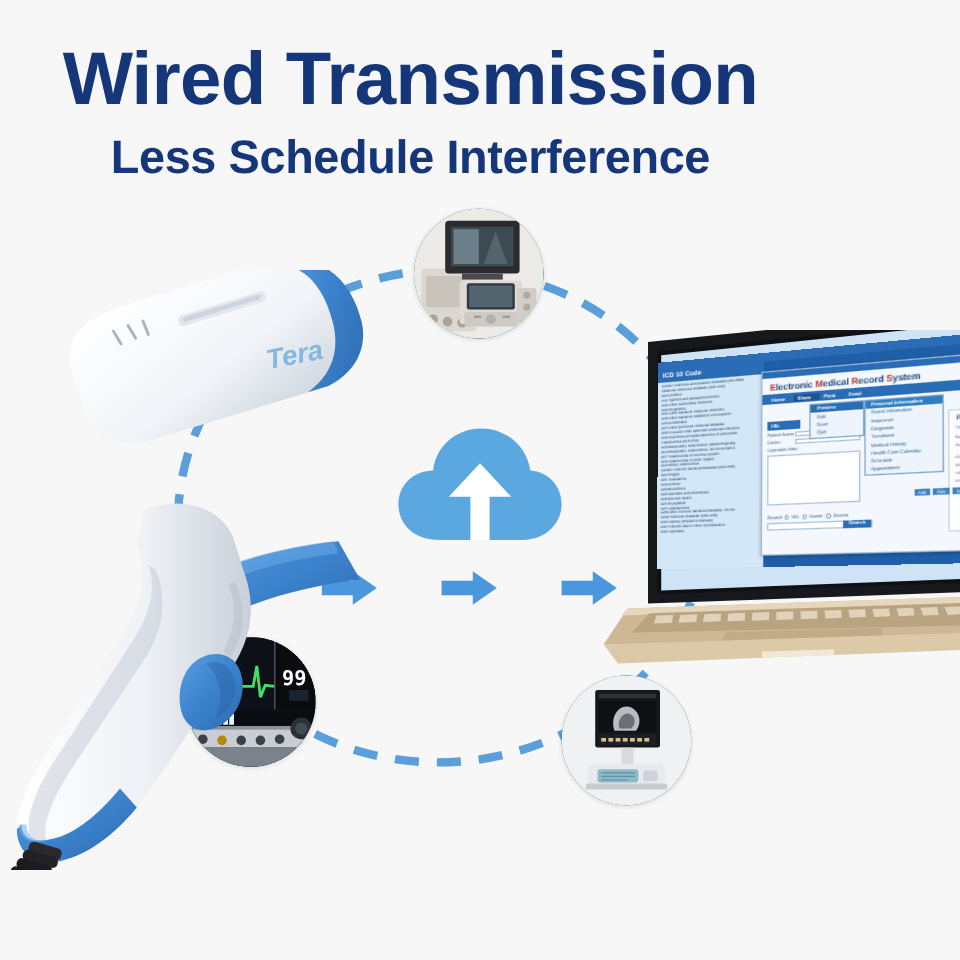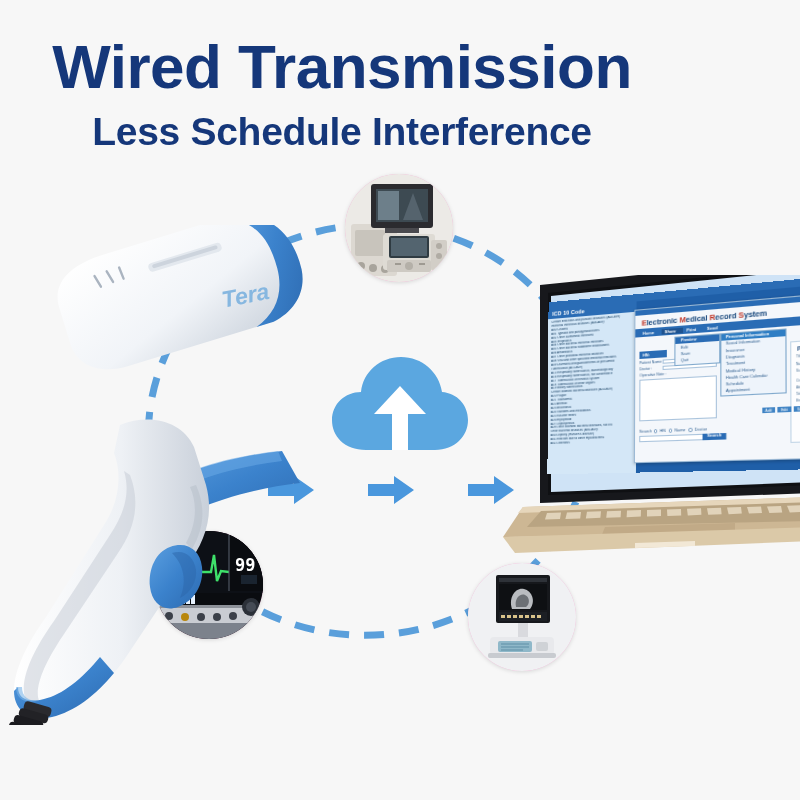--- a/index.html
+++ b/index.html
@@ -29,21 +29,21 @@
   
   .dash-svg { position: absolute; top: 0; left: 0; width: 800px; height: 800px; z-index: 5; }
 
   
   .cloud-wrap { position: absolute; left: 330px; top: 352px; z-index: 12; }
   .arrows-row { position: absolute; left: 268px; top: 470px; width: 250px; height: 40px; z-index: 12; }
 
   
   .photo-circle {
     position: absolute; border-radius: 50%; overflow: hidden;
-    background: #f9a8d4; z-index: 14;
+    background: #0f766e; z-index: 14;
     box-shadow: 0 1px 4px rgba(0,0,0,0.13);
   }
   .pc-ultrasound { left: 345px; top: 174px; width: 108px; height: 108px; }
   .pc-monitor    { left: 155px; top: 531px; width: 108px; height: 108px; }
   .pc-portable   { left: 468px; top: 563px; width: 108px; height: 108px; }
   .photo-circle .inner { position: absolute; inset: 0; }
 
   
   .scanner-wrap { position: absolute; left: 0px; top: 225px; width: 340px; height: 500px; z-index: 20; }
 

